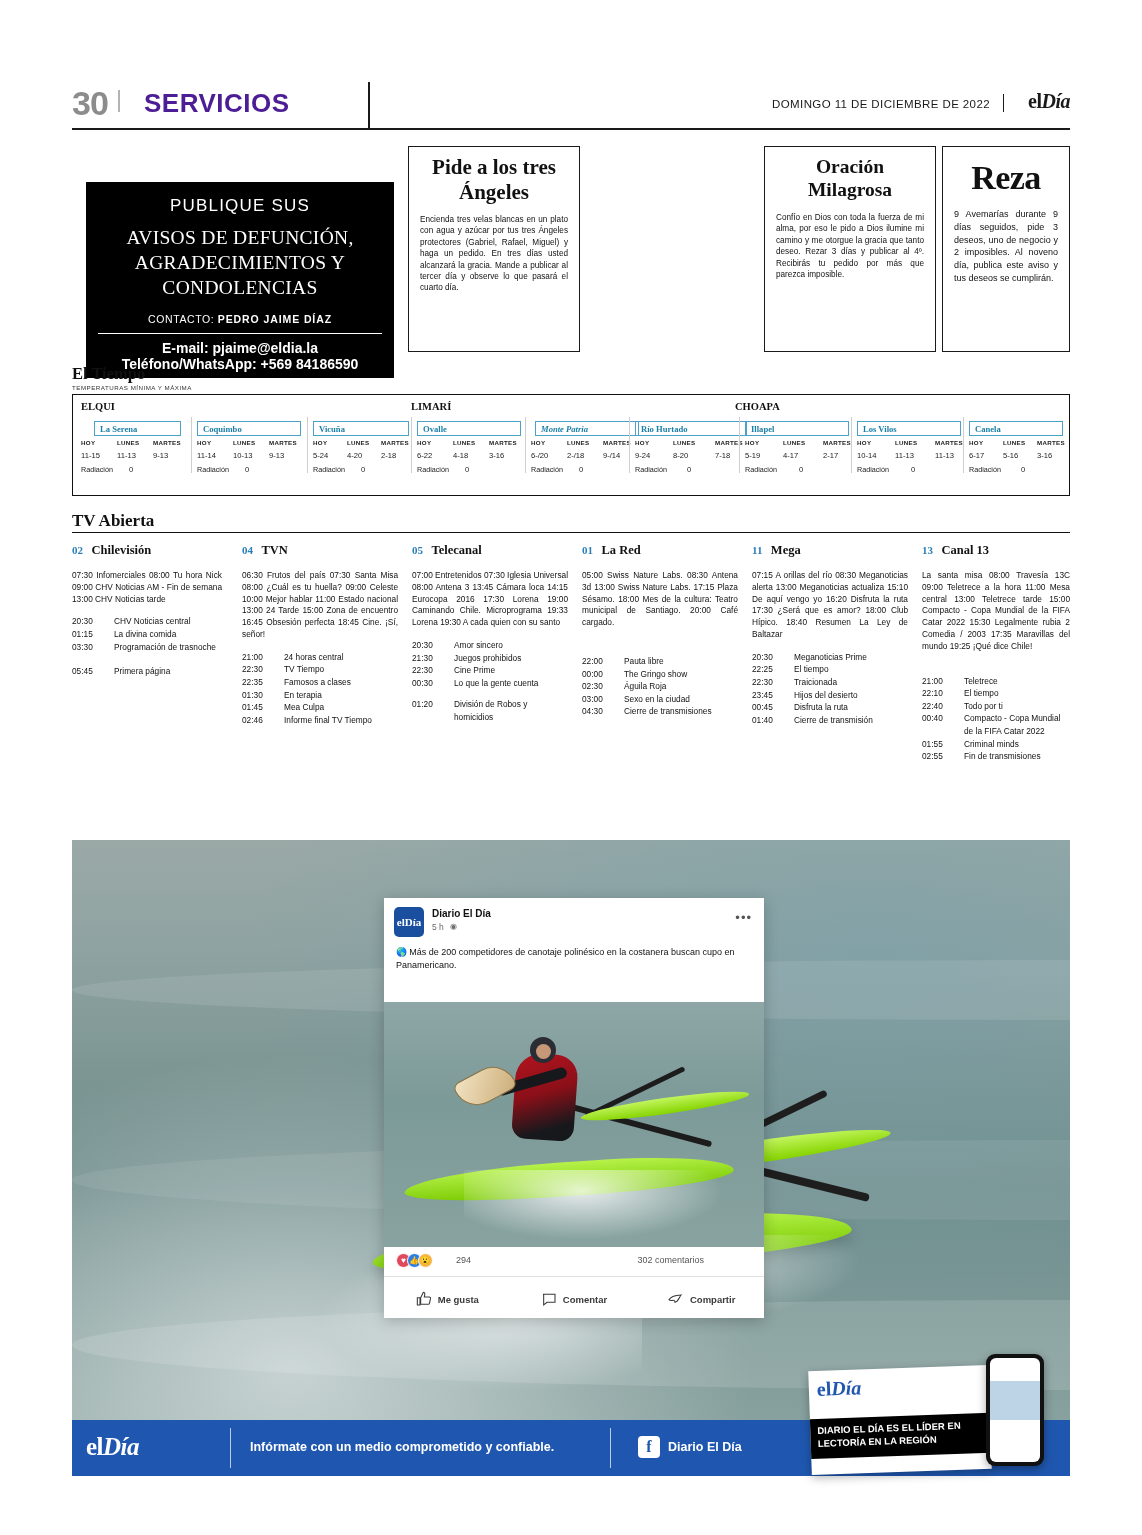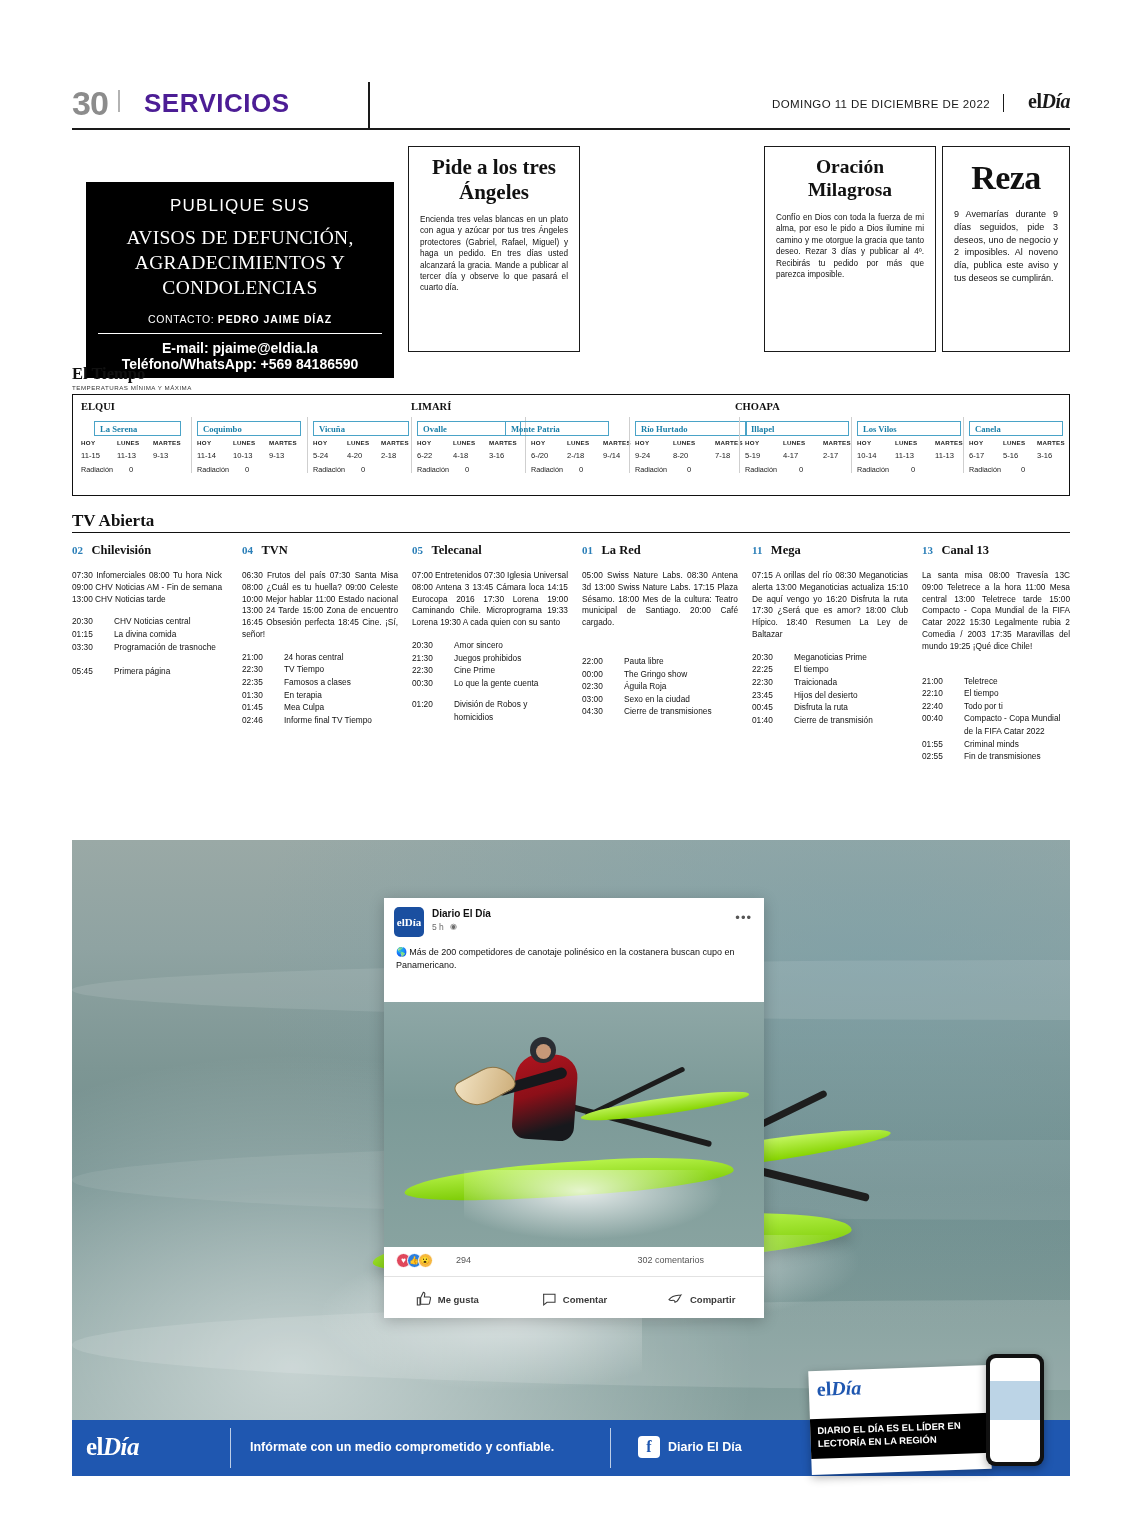--- a/index.html
+++ b/index.html
@@ -337,21 +337,21 @@
     </div>
     <div class="tempvals" style="left:344px; width:104px;">
       <span style="left:0">6-22</span>
       <span style="left:36px">4-18</span>
       <span style="left:72px">3-16</span>
     </div>
     <div class="rad" style="left:344px;">Radiación</div>
     <div class="radv" style="left:392px;">0</div>
     <div class="wsep" style="left:452px;"></div>
 
-    <div class="city" style="left:432px; width:104px;">Monte Patria</div>
+    <div class="city" style="left:462px; width:104px;font-style:italic;">Monte Patria</div>
     <div class="daycols" style="left:458px; width:104px;">
       <span style="left:0">HOY</span>
       <span style="left:36px">LUNES</span>
       <span style="left:72px">MARTES</span>
     </div>
     <div class="tempvals" style="left:458px; width:104px;">
       <span style="left:0">6-/20</span>
       <span style="left:36px">2-/18</span>
       <span style="left:72px">9-/14</span>
     </div>

